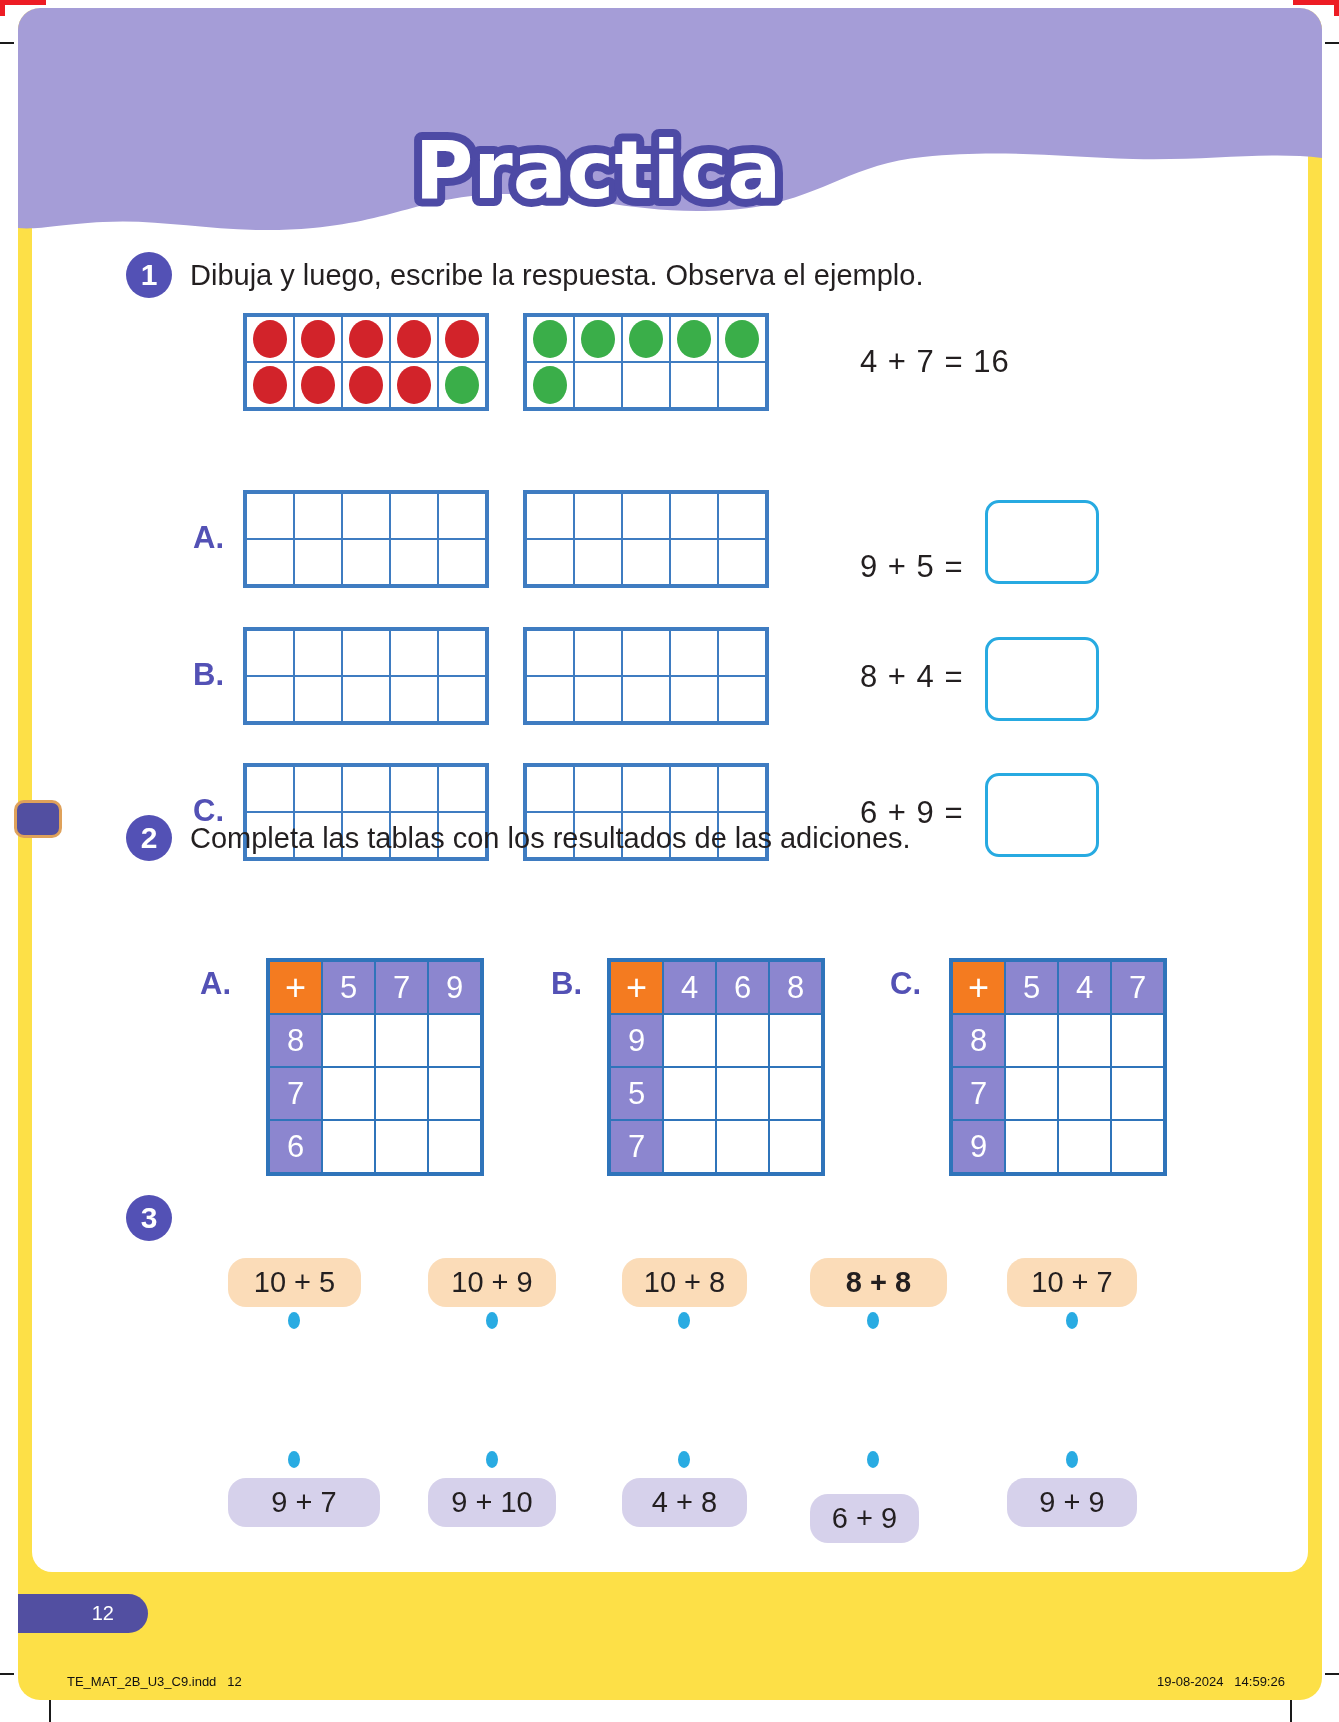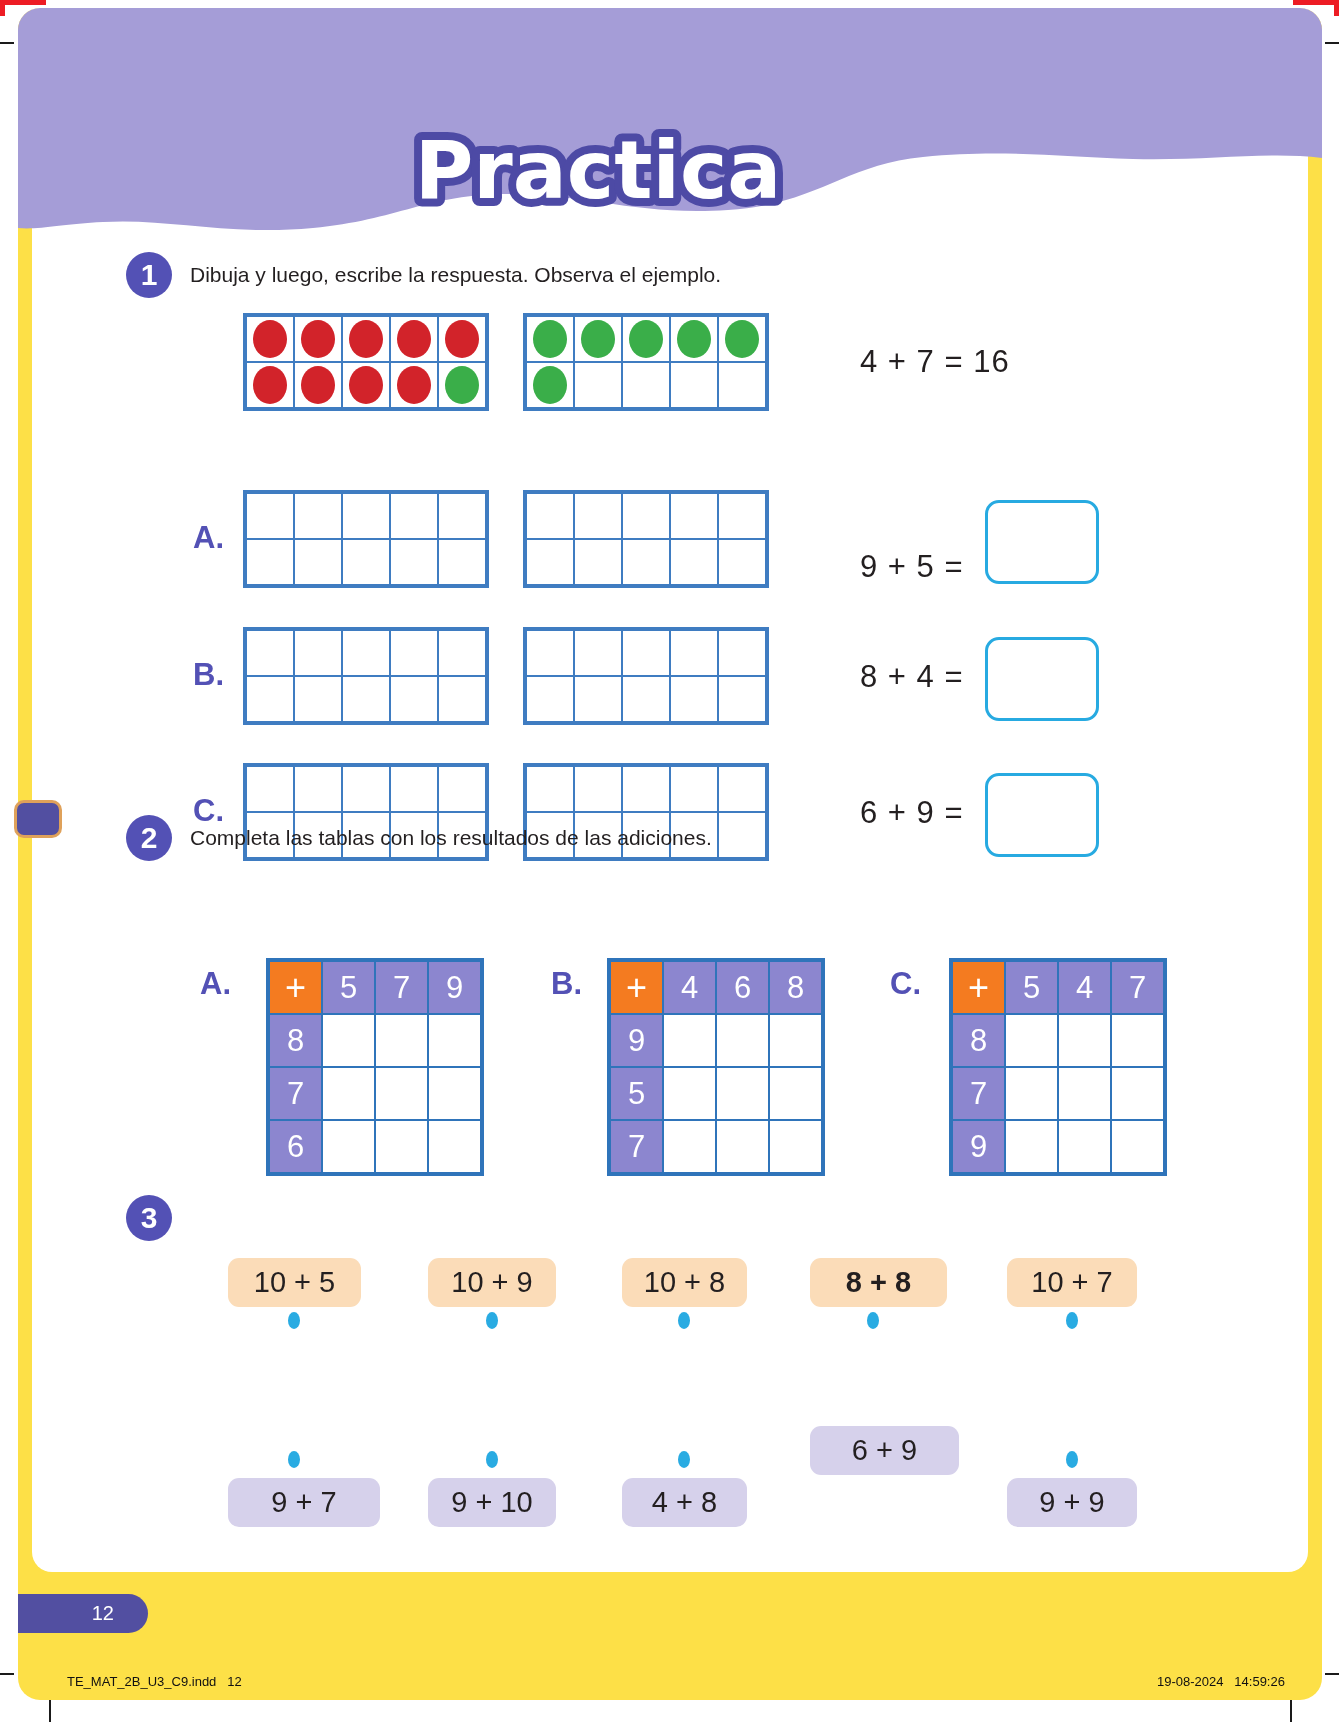--- a/index.html
+++ b/index.html
@@ -25,21 +25,21 @@
   }
   .banner{position:absolute;left:0;top:0;width:1304px;height:235px;}
   .title-svg{position:absolute;left:320px;top:92px;width:520px;height:130px;}
 
   
   .ex-header{position:absolute;display:flex;align-items:center;gap:18px;}
   .badge{
     width:46px;height:46px;border-radius:50%;background:#5351b5;color:#fff;
     font-size:30px;font-weight:bold;display:flex;align-items:center;justify-content:center;flex:0 0 auto;
   }
-  .instruction{font-size:21px;color:#231f20;white-space:pre;}
+  .instruction{font-size:29px;color:#231f20;white-space:pre;}
 
   
   .tenframe{
     position:absolute;display:grid;grid-template-columns:repeat(5,48px);
     border:3px solid #3f7cc1;background:#fff;
   }
   .tf-cell{
     width:48px;height:46px;border:1.5px solid #3f7cc1;box-sizing:border-box;
     display:flex;align-items:center;justify-content:center;background:#fff;
   }
@@ -62,21 +62,21 @@
   .at-cell{
     border:1.5px solid #2f74ba;box-sizing:border-box;background:#fff;
     display:flex;align-items:center;justify-content:center;
     font-size:31px;color:#fff;
   }
   .at-op{background:#f47b20;font-size:36px;}
   .at-head{background:#8c86cf;}
 
   
   .match-box{
-    position:absolute;height:49px;border-radius:11px;
+    position:absolute;height:49px;border-radius:18px;
     display:flex;align-items:center;justify-content:center;
     font-size:29px;color:#231f20;white-space:pre;
   }
   .match-top{background:#fbdcb8;}
   .match-bottom{background:#d6d1eb;}
   .connector{position:absolute;width:12px;height:17px;border-radius:50%;background:#29abe2;}
 
   
   .page-pill{
     position:absolute;left:0;top:1586px;width:130px;height:39px;background:#524fa1;
@@ -323,21 +323,21 @@
 
     <div class="connector" style="left:270px;top:1443px;"></div>
     <div class="connector" style="left:468px;top:1443px;"></div>
     <div class="connector" style="left:660px;top:1443px;"></div>
     <div class="connector" style="left:849px;top:1443px;"></div>
     <div class="connector" style="left:1048px;top:1443px;"></div>
 
     <div class="match-box match-bottom" style="left:210px;top:1470px;width:152px;">9 + 7</div>
     <div class="match-box match-bottom" style="left:410px;top:1470px;width:128px;">9 + 10</div>
     <div class="match-box match-bottom" style="left:604px;top:1470px;width:125px;">4 + 8</div>
-    <div class="match-box match-bottom" style="left:792px;top:1418px;width:149px;">6 + 9</div>
+    <div class="match-box match-bottom" style="left:792px;top:1486px;width:109px;">6 + 9</div>
     <div class="match-box match-bottom" style="left:989px;top:1470px;width:130px;">9 + 9</div>
 
     <div class="page-pill">
       <span>12</span>
     </div>
   </div>
 
   <div class="unit-tab"></div>
 
   <div class="footer-text" style="left:67px;">TE_MAT_2B_U3_C9.indd   12</div>

